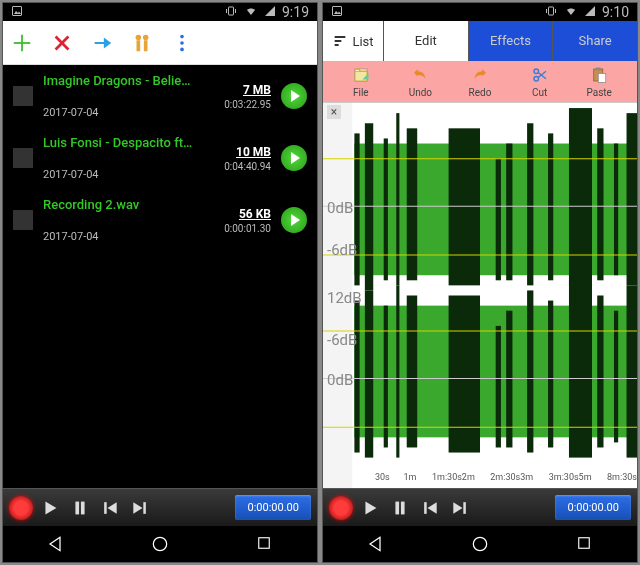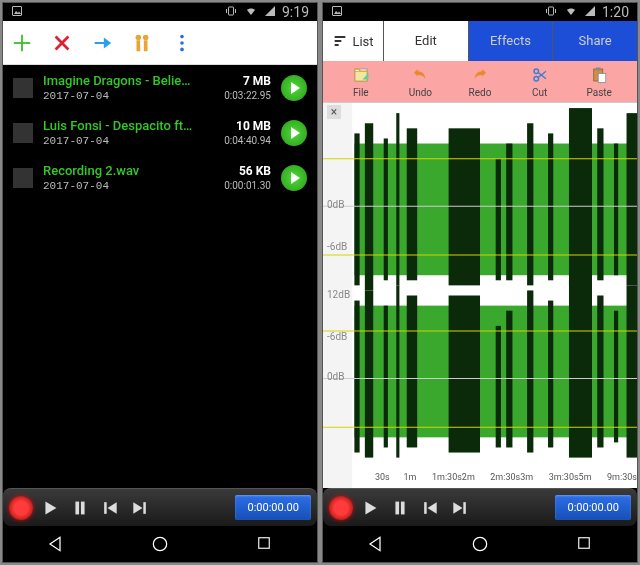--- a/index.html
+++ b/index.html
@@ -8,45 +8,45 @@
   .phone { flex: 1 1 0; background: #000; position: relative; display: flex; flex-direction: column; border: 1px solid #555; }
   .status-bar { height: 18px; background: #000; color: #bbb; font-size: 14px; display: flex; align-items: center; justify-content: flex-end; padding: 0 8px; gap: 6px; }
   .status-bar .pic { margin-right: auto; }
   .toolbar { background: #fff; height: 44px; display: flex; align-items: center; padding: 0 8px; gap: 18px; border-bottom: 1px solid #ddd; }
   .tb-icon { width: 22px; height: 22px; display: flex; align-items: center; justify-content: center; }
   .list-area { flex: 1; background: #000; overflow: hidden; }
   .track { display: flex; align-items: center; padding: 8px 10px; gap: 10px; }
   .chk { width: 20px; height: 20px; background: #333; }
   .tinfo { flex: 1; min-width: 0; }
   .tname { color: #34c728; font-size: 13px; font-weight: 500; white-space: nowrap; overflow: hidden; text-overflow: ellipsis; max-width: 150px; }
-  .tdate { color: #bbb; font-size: 11px; margin-top: 2px; font-family: Liberation Mono, monospace; }
+  .tdate { color: #bbb; font-size: 11px; margin-top: 18px; }
   .tmeta { text-align: right; color: #fff; font-size: 12px; }
-  .tmeta .size { font-weight: bold; }
+  .tmeta .size { font-weight: bold; text-decoration: underline; }
   .tmeta .dur { color: #bbb; font-size: 10px; margin-top: 2px; }
   .playbtn { width: 26px; height: 26px; border-radius: 50%; background: radial-gradient(#4fd83a, #2b9c19); display: flex; align-items: center; justify-content: center; }
   .playbtn::before { content: ""; border-left: 9px solid #fff; border-top: 6px solid transparent; border-bottom: 6px solid transparent; margin-left: 2px; }
-  .player-bar { height: 38px; background: linear-gradient(#3a3a3a, #1a1a1a); display: flex; align-items: center; padding: 0 6px; gap: 4px; border-top: 1px solid #555; position: relative; border-radius: 8px; }
+  .player-bar { height: 38px; background: linear-gradient(#3a3a3a, #1a1a1a); display: flex; align-items: center; padding: 0 6px; gap: 4px; border-top: 1px solid #555; position: relative; }
   .rec { width: 24px; height: 24px; border-radius: 50%; background: radial-gradient(#ff3b3b 40%, #8b0000); box-shadow: 0 0 4px rgba(255,0,0,0.8); }
   .pbtn { color: #ddd; width: 26px; height: 26px; display: flex; align-items: center; justify-content: center; }
   .pbtn svg { fill: #ddd; }
   .timebox { margin-left: auto; background: linear-gradient(#2d6fe8, #174fb5); color: #fff; font-size: 11px; padding: 6px 12px; border-radius: 2px; box-shadow: inset 0 1px 2px rgba(255,255,255,0.3); }
   .nav-bar { height: 36px; background: #000; display: flex; align-items: center; justify-content: space-around; }
   .nav-bar .nvi { width: 20px; height: 20px; }
 
   
   .r-tabs { background: #1d4ed8; height: 40px; display: flex; align-items: flex-end; }
   .listbtn { background: #fff; height: 40px; width: 60px; display: flex; align-items: center; justify-content: center; font-size: 13px; color: #333; gap: 4px; }
   .tab { flex: 1; text-align: center; color: #ccc; font-size: 13px; height: 40px; line-height: 40px; border-left: 1px solid #555; margin-top: 33px; }
   .tab.active { background: #fff; color: #333; }
   .edit-toolbar { background: #fca5a5; display: flex; justify-content: space-around; padding: 4px 8px; border-bottom: 1px solid #ccc; }
   .eitem { display: flex; flex-direction: column; align-items: center; font-size: 10px; color: #444; gap: 2px; width: 44px; }
   .eitem .ei { width: 20px; height: 20px; display:flex; align-items:center; justify-content:center; }
   .wave-wrap { flex: 1; background: #fff; position: relative; overflow: hidden; }
   .wave-canvas { position: absolute; inset: 0; }
-  .db-lbl { position: absolute; left: 4px; font-size: 10px; color: #888; }
+  .db-lbl { position: absolute; left: 4px; font-size: 15px; color: #888; }
   .time-axis { position: absolute; bottom: 0; left: 28px; right: 0; height: 16px; background: rgba(255,255,255,0.85); display: flex; font-size: 9px; color: #555; margin-left: 24px; }
   .time-axis span { flex: 1; white-space: nowrap; }
   .close-x { position:absolute; top:2px; left:4px; width:14px; height:14px; background:#ddd; font-size:12px; text-align:center; line-height:14px; color:#555;}
 </style>
 </head>
 <body>
 
 <div class="phone">
   <div class="status-bar">
     <span class="pic">
@@ -207,21 +207,21 @@
     <span>
       <svg width="14" height="12" viewBox="0 0 24 24" fill="#bbb">
           <path d="M12 20l8-10c-4-4-12-4-16 0l8 10z"></path>
         </svg>
     </span>
     <span>
       <svg width="12" height="12" viewBox="0 0 24 24" fill="#bbb">
           <polygon points="2,22 22,22 22,2"></polygon>
         </svg>
     </span>
-    <span>1:20</span>
+    <span>9:10</span>
   </div>
 
   <div class="r-tabs">
     <div class="listbtn">
       <svg width="16" height="16" viewBox="0 0 24 24" fill="#333">
           <path d="M4 6h16M4 12h10M4 18h6" stroke="#333" stroke-width="3"></path>
         </svg>
       <span>List</span>
     </div>
     <div class="tab active">Edit</div>
@@ -333,21 +333,21 @@
     <div class="db-lbl" style="top:268px">0dB</div>
     <div class="time-axis">
       <span>30s</span>
       <span>1m</span>
       <span>1m:30s</span>
       <span>2m</span>
       <span>2m:30s</span>
       <span>3m</span>
       <span>3m:30s</span>
       <span>5m</span>
-      <span>9m:30s</span>
+      <span>8m:30s</span>
     </div>
   </div>
 
   <div class="player-bar">
     <div class="rec"></div>
     <div class="pbtn">
         <svg width="22" height="22" viewBox="0 0 24 24">
           <polygon points="7,5 19,12 7,19"></polygon>
         </svg>
       </div>

